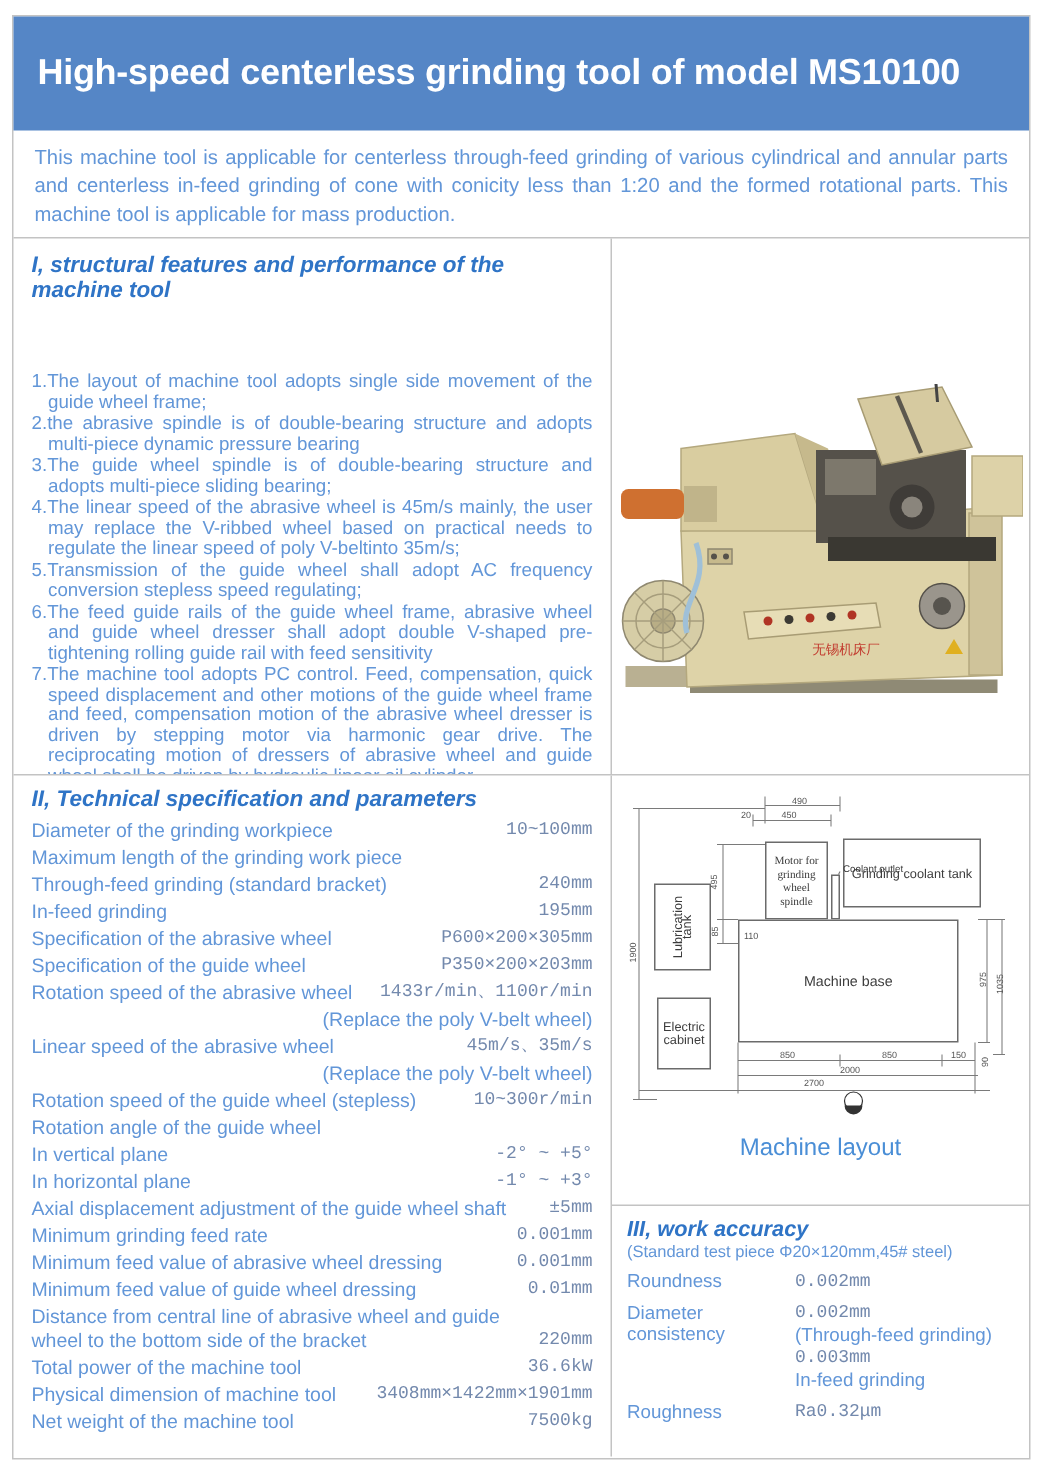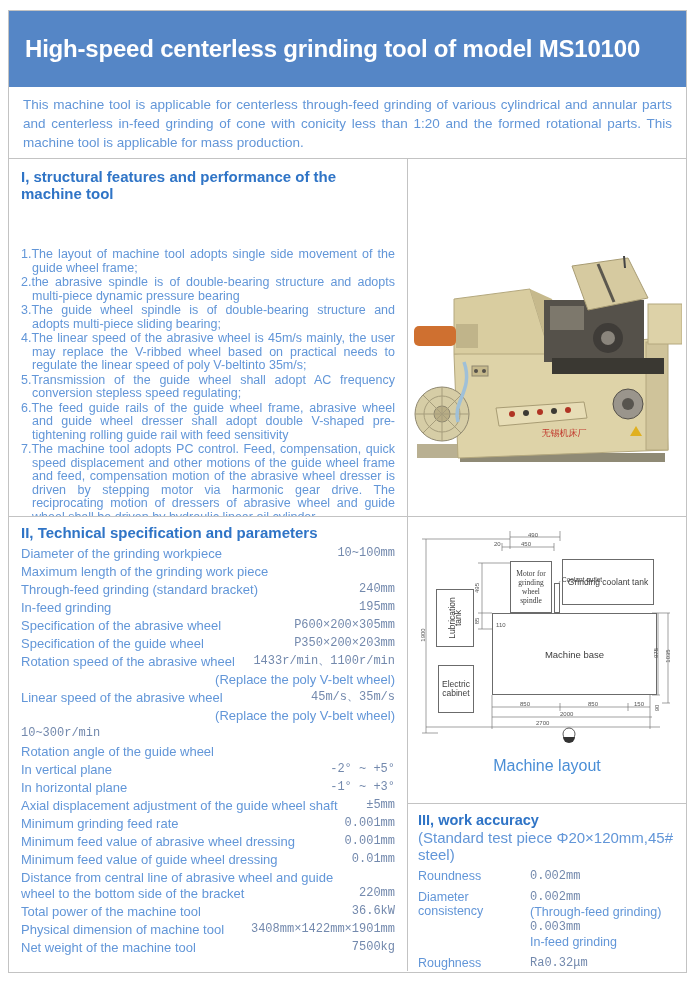--- a/index.html
+++ b/index.html
@@ -15,21 +15,21 @@
   .page{position:relative;width:696px;height:983px;background:#fff;overflow:hidden;}
   .frame{position:absolute;left:8px;top:10px;width:679px;height:963px;border:1px solid var(--line);}
   .banner{height:76px;background:var(--banner);display:flex;align-items:center;padding-left:16px;}
   .banner h1{color:#fff;font-size:24px;font-weight:bold;letter-spacing:-0.2px;}
   .intro{height:72px;border-bottom:1px solid var(--line);padding:8px 14px 16px 14px;
          color:var(--body);font-size:13.5px;line-height:19px;text-align:justify;overflow:hidden;}
   .row1{display:flex;height:358px;border-bottom:1px solid var(--line);}
   .row2{display:flex;height:454px;}
   .col-l{width:399px;border-right:1px solid var(--line);overflow:hidden;}
   .col-r{width:278px;overflow:hidden;position:relative;}
-  h2{color:var(--head);font-size:15px;font-weight:bold;}
+  h2{color:var(--head);font-size:15px;font-weight:bold;font-style:italic;}
   
   .sec1 h2{margin:9px 12px 5px 12px;}
   .sec1 .items{padding:0 12px;color:var(--body);font-size:12.5px;line-height:13.5px;text-align:justify;margin-top:46px;}
   .sec1 .item{padding-left:11px;text-indent:-11px;margin-bottom:1px;}
   
   .photo{display:flex;justify-content:center;}
   .photo svg{margin-top:95px;}
   
   .sec2 h2{padding:7px 12px 5px 12px;}
   .s2row{display:flex;align-items:flex-end;padding:0 12px;margin-bottom:2.5px;line-height:15.5px;}
@@ -43,21 +43,21 @@
   .dbox{position:absolute;border:1px solid #6b6b6b;background:#fff;display:flex;
         align-items:center;justify-content:center;text-align:center;color:#3c3c3c;}
   .dim{position:absolute;font-size:6px;color:#555;line-height:6px;white-space:nowrap;}
   .dim.vert{transform:rotate(-90deg);transform-origin:center;}
   .dlines{position:absolute;left:0;top:0;}
   .caption{position:absolute;left:0;top:240px;width:100%;text-align:center;
            color:#4a8ed6;font-size:16px;}
   
   .sec3{padding:8px 10px 0 10px;}
   .sec3 h2{font-size:14.5px;margin-bottom:1px;}
-  .sec3 .sub{color:var(--body);font-size:15px;margin-bottom:6px;}
+  .sec3 .sub{color:var(--body);font-size:11px;margin-bottom:6px;}
   .a-row{display:flex;margin-bottom:6px;}
   .a-row .lbl{width:112px;color:var(--body);font-size:12.5px;}
   .a-row .vcol{flex:1;}
   .mono{color:var(--val);font-family:"Liberation Mono","DejaVu Sans Mono",monospace;font-size:12px;line-height:15px;}
   .sans-n{color:var(--body);font-size:12.5px;line-height:15px;}
 </style>
 </head>
 <body>
 
 <div class="page">
@@ -178,20 +178,21 @@
             <span class="lbl">Rotation speed of the abrasive wheel</span>
             <span class="v">1433r/min、1100r/min</span>
           </div>
         <div class="s2note">(Replace the poly V-belt wheel)</div>
         <div class="s2row">
             <span class="lbl">Linear speed of the abrasive wheel</span>
             <span class="v">45m/s、35m/s</span>
           </div>
         <div class="s2note">(Replace the poly V-belt wheel)</div>
         <div class="s2row">
+            <span class="lbl">Rotation speed of the guide wheel (stepless)</span>
             <span class="v">10~300r/min</span>
           </div>
         <div class="s2row">
             <span class="lbl">Rotation angle of the guide wheel</span>
             <span class="v"></span>
           </div>
         <div class="s2row">
             <span class="lbl">In vertical plane</span>
             <span class="v">-2° ~ +5°</span>
           </div>
@@ -266,21 +267,21 @@
               <line x1="152" y1="64" x2="148" y2="72"></line>
             </g>
             <path d="M155,220 a6,6 0 1,0 12,0 z" fill="#333"></path>
             <circle cx="161" cy="217" r="6" fill="none" stroke="#333" stroke-width="0.8"></circle>
           </svg>
 
           <div class="dbox" style="left:28px;top:72px;width:38px;height:58px;font-size:8.5px;">
             <span class="dim vert" style="position:static;font-size:8.5px;color:#3c3c3c;white-space:normal;width:54px;">Lubrication tank</span>
           </div>
           <div class="dbox" style="left:30px;top:148px;width:36px;height:48px;font-size:8.5px;line-height:9.5px;">Electric cabinet</div>
-          <div class="dbox" style="left:84px;top:96px;width:165px;height:82px;font-size:9.5px;">Machine base</div>
+          <div class="dbox" style="left:84px;top:96px;width:147px;height:82px;font-size:9.5px;">Machine base</div>
           <div class="dbox" style="left:102px;top:44px;width:42px;height:52px;font-size:7.5px;line-height:9px;font-family:Liberation Serif, serif;">Motor for grinding wheel spindle</div>
           <div class="dbox" style="left:154px;top:42px;width:92px;height:46px;font-size:8.5px;line-height:10px;">Grinding coolant tank</div>
           <div class="dbox" style="left:146px;top:66px;width:6px;height:30px;"></div>
           <span class="dim" style="left:154px;top:60px;font-size:6.5px;color:#3c3c3c;">Coolant outlet</span>
 
           <span class="dim" style="left:120px;top:15px;">490</span>
           <span class="dim" style="left:86px;top:24px;">20</span>
           <span class="dim" style="left:113px;top:24px;">450</span>
           <span class="dim vert" style="left:64px;top:68px;">495</span>
           <span class="dim vert" style="left:66px;top:101px;">85</span>

